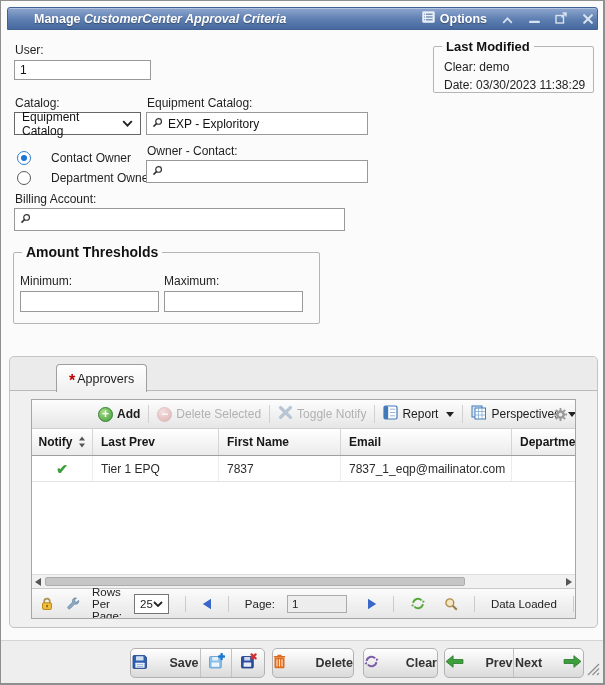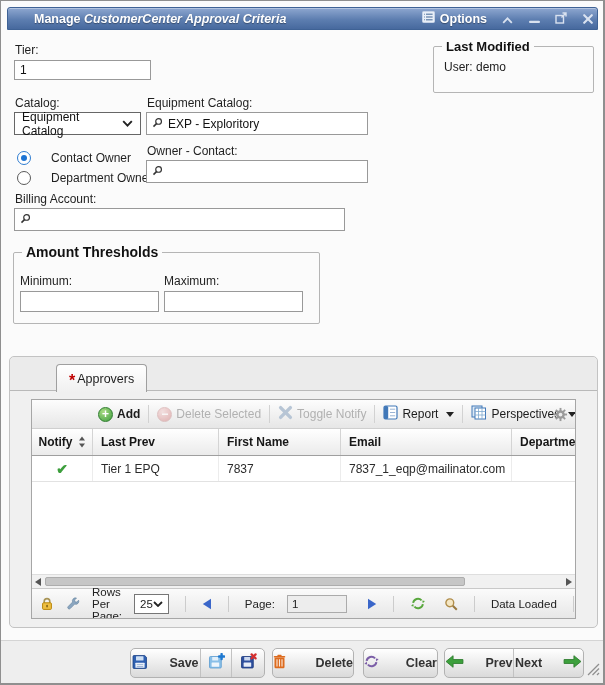--- a/index.html
+++ b/index.html
@@ -131,26 +131,27 @@
         <span><svg width="10" height="10" viewBox="0 0 10 10">
               <g stroke="#d9e2f0" stroke-width="2.1" stroke-linecap="round">
                 <line x1="1.2" y1="1.2" x2="8.8" y2="8.8"></line>
                 <line x1="8.8" y1="1.2" x2="1.2" y2="8.8"></line>
               </g>
             </svg></span>
       </div>
     </div>
   </div>
 
-  <div class="lbl" style="left:14px;top:42px;">Tier:</div>
+  <div class="lbl" style="left:14px;top:42px;">User:</div>
   <input class="tinput" style="left: 13px; top: 59px; width: 137px; height: 20px;" value="1">
 
   <fieldset class="lm-fieldset">
     <legend>Last Modified</legend>
-    <div class="lm-line" style="top:6px;">User: demo</div>
+    <div class="lm-line" style="top:6px;">Clear: demo</div>
+    <div class="lm-line" style="top:24px;">Date: 03/30/2023 11:38:29</div>
   </fieldset>
 
   <div class="lbl" style="left:14px;top:95px;">Catalog:</div>
   <div class="selectbox" style="left:13px;top:111px;width:127px;height:23px;">
     <span>Equipment Catalog</span>
     <span class="chev">
         <svg width="11" height="7" viewBox="0 0 11 7">
           <path d="M1.2 1.2 5.5 5.6 9.8 1.2" fill="none" stroke="#222" stroke-width="1.9"></path>
         </svg>
       </span>

